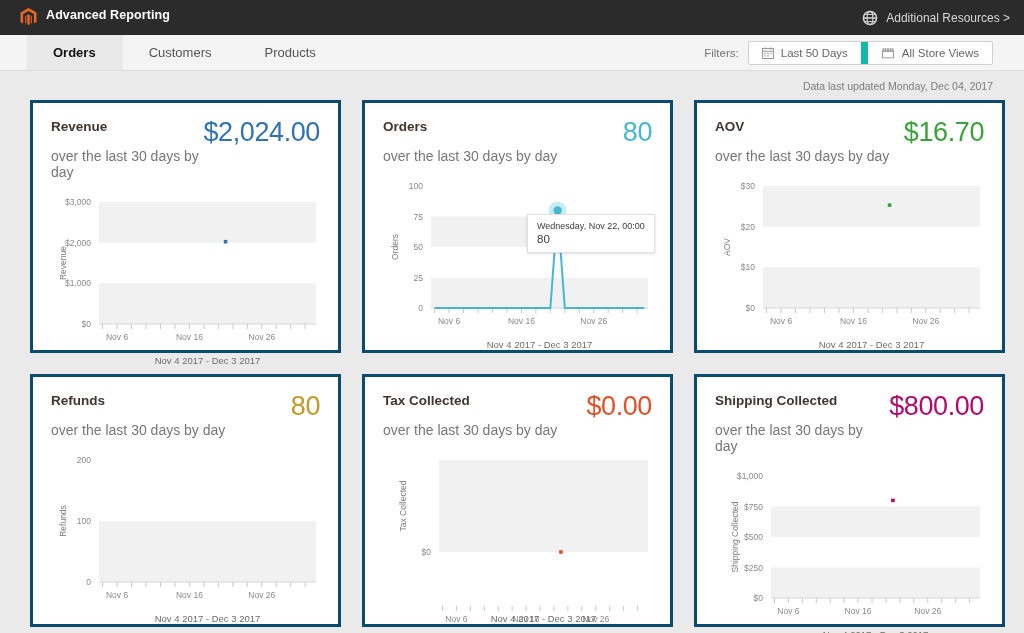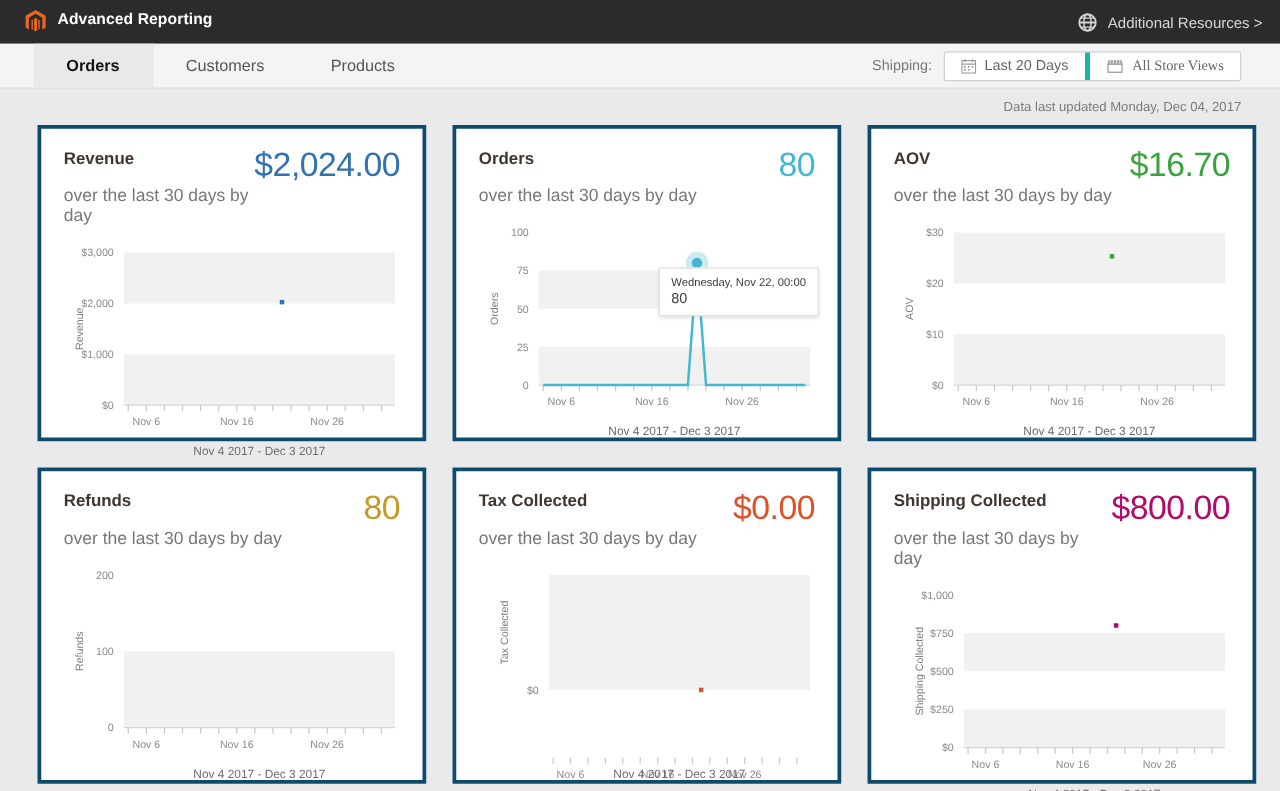--- a/index.html
+++ b/index.html
@@ -40,21 +40,21 @@
     background: #e9e9e9; color: #111; font-weight: bold;
   }
 
   .filters { display: flex; align-items: center; gap: 9px; padding-right: 31px; }
   .filters-label { font-size: 11.5px; color: #777; }
   .fgroup { display: flex; border: 1px solid #d0d0d0; background: #fff; border-radius: 2px; height: 24px; }
   .fbtn {
     display: flex; align-items: center; gap: 7px;
     padding: 0 13px; font-size: 11.5px; color: #666; cursor: pointer;
   }
-  .fbtn + .fbtn { border-left: 4px solid #14b8a6; font-family: Liberation Serif, serif; }
+  .fbtn + .fbtn { border-left: 7px solid #14b8a6; }
   .fbtn svg { display: block; }
 
   
   .updated {
     text-align: right; padding: 9px 31px 0 0;
     font-size: 10.5px; color: #7b7b7b;
   }
 
   
   .grid {
@@ -128,37 +128,37 @@
     </div>
     <div class="tab">
       <span>Customers</span>
     </div>
     <div class="tab">
       <span>Products</span>
     </div>
   </div>
 
   <div class="filters">
-    <span class="filters-label">Shipping:</span>
+    <span class="filters-label">Filters:</span>
     <div class="fgroup">
       <div class="fbtn">
         <span>
           <svg width="12" height="12" viewBox="0 0 12 12">
             <rect x="0.5" y="1.5" width="11" height="10" fill="none" stroke="#9a9a9a" stroke-width="1"></rect>
             <line x1="0.5" y1="4.2" x2="11.5" y2="4.2" stroke="#9a9a9a" stroke-width="1"></line>
             <line x1="3" y1="0.3" x2="3" y2="2.6" stroke="#9a9a9a" stroke-width="1"></line>
             <line x1="9" y1="0.3" x2="9" y2="2.6" stroke="#9a9a9a" stroke-width="1"></line>
             <rect x="2.2" y="5.8" width="1.4" height="1.3" fill="#9a9a9a"></rect>
             <rect x="5.3" y="5.8" width="1.4" height="1.3" fill="#9a9a9a"></rect>
             <rect x="8.4" y="5.8" width="1.4" height="1.3" fill="#9a9a9a"></rect>
             <rect x="2.2" y="8.2" width="1.4" height="1.3" fill="#9a9a9a"></rect>
             <rect x="5.3" y="8.2" width="1.4" height="1.3" fill="#9a9a9a"></rect>
           </svg>
         </span>
-        <span>Last 20 Days</span>
+        <span>Last 50 Days</span>
       </div>
       <div class="fbtn">
         <span>
           <svg width="14" height="12" viewBox="0 0 14 12">
             <path d="M1 4 L1.8 1.2 L12.2 1.2 L13 4 Z" fill="#9a9a9a"></path>
             <rect x="1.4" y="4.4" width="11.2" height="6.4" fill="none" stroke="#9a9a9a" stroke-width="1"></rect>
             <line x1="3.4" y1="1.3" x2="3.0" y2="3.9" stroke="#fff" stroke-width="0.7"></line>
             <line x1="5.8" y1="1.3" x2="5.6" y2="3.9" stroke="#fff" stroke-width="0.7"></line>
             <line x1="8.2" y1="1.3" x2="8.4" y2="3.9" stroke="#fff" stroke-width="0.7"></line>
             <line x1="10.6" y1="1.3" x2="11.0" y2="3.9" stroke="#fff" stroke-width="0.7"></line>

